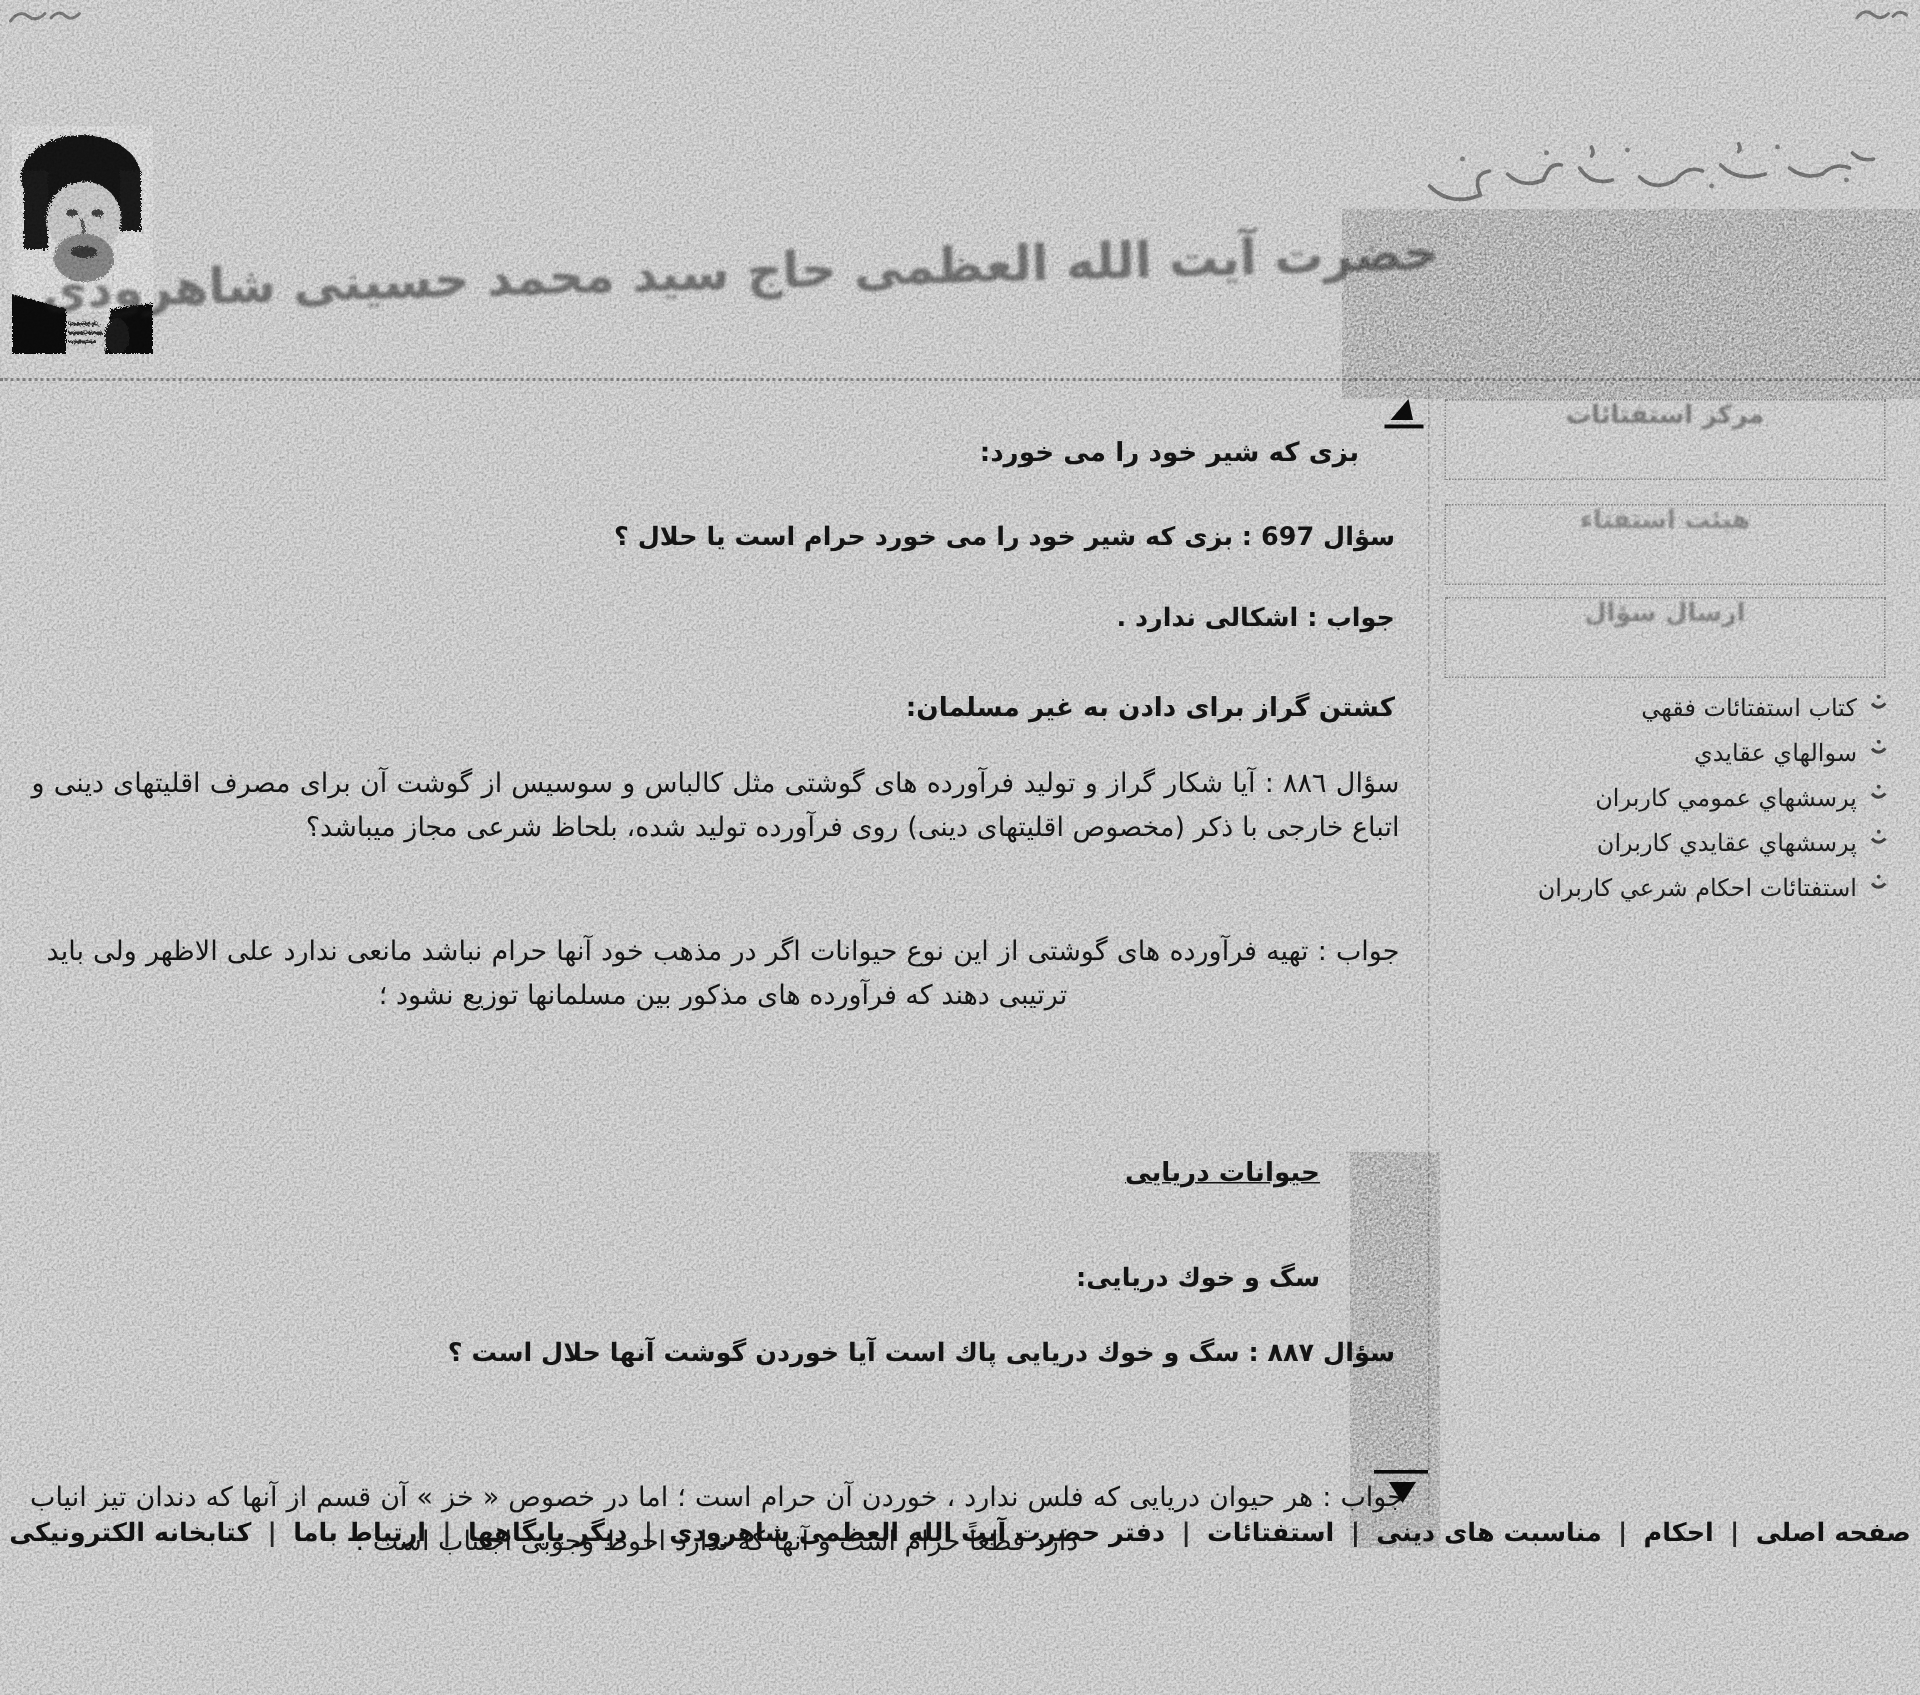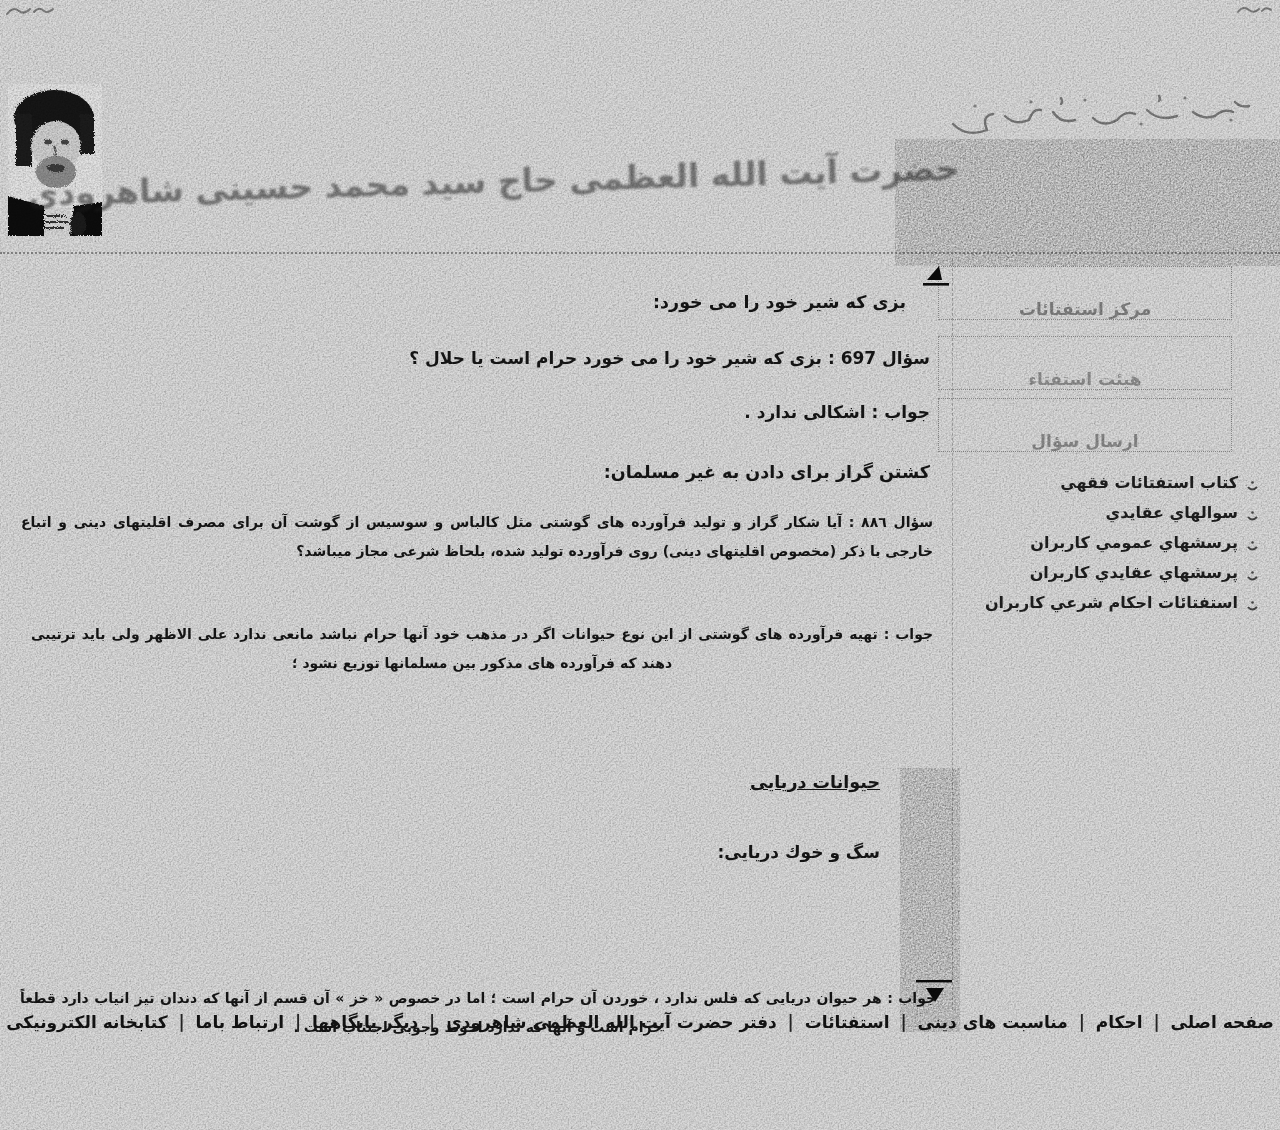--- a/index.html
+++ b/index.html
@@ -17,50 +17,50 @@
     transform:rotate(-1.6deg); white-space:nowrap;
   }
   .corner-scribble{position:absolute; left:935px; top:72px; width:335px; height:120px;}
   .corner-mark{position:absolute; opacity:.55;}
   .header-divider{
     position:absolute; left:0; top:252px; width:1280px; height:0;
     border-top:2px dotted #5f5f5f; opacity:.65;
   }
   
   .side-box{
-    position:absolute; left:938px; width:292px; height:52px;
-    border:1px dotted #8f8f8f; display:flex; align-items:flex-end; justify-content:center;
+    position:absolute; left:963px; width:292px; height:52px;
+    border:1px dotted #8f8f8f; display:flex; align-items:flex-start; justify-content:center;
     direction:rtl; cursor:pointer;
   }
   .side-box span{
     font-weight:bold; font-size:17px; color:#2a2a2a;
     opacity:.5; filter:blur(.7px);
   }
   .side-box.b2 span{opacity:.42;}
   .side-box.b3 span{opacity:.45;}
   .menu{position:absolute; right:22px; top:462px; width:310px; direction:rtl;}
   .menu-item{
-    display:flex; align-items:flex-end; height:30px; gap:9px;
-    font-weight:bold; font-size:16px; color:#1f1f1f; cursor:pointer;
+    display:flex; align-items:flex-start; height:30px; gap:9px;
+    font-weight:normal; font-size:16px; color:#1f1f1f; cursor:pointer;
     justify-content:flex-start;
   }
   .menu-bullet{flex:0 0 auto; width:11px; height:12px; opacity:.8;}
   
   .scroll-track{
     position:absolute; left:952px; top:258px; height:752px; width:0;
     border-left:1px dashed #6d6d6d; opacity:.5; cursor:pointer;
   }
   .scroll-up{position:absolute; left:919px; top:260px; width:32px; height:32px; cursor:pointer;}
   .scroll-down{position:absolute; left:914px; top:976px; width:40px; height:34px; cursor:pointer;}
   
   .c{position:absolute; direction:rtl; white-space:nowrap;}
   .c-h{font-weight:bold; font-size:17.5px;}
   .c-t{font-weight:bold; font-size:17px;}
   .c-par{
-    position:absolute; direction:rtl; font-weight:bold; font-size:14px;
+    position:absolute; direction:rtl; font-weight:normal; font-size:18px;
     line-height:29px; text-align:justify;
   }
   .last-center{text-align-last:center;}
   
   .footer{
     position:absolute; left:6px; top:1012px; width:1268px;
     display:flex; direction:rtl; justify-content:space-between; align-items:center;
     font-weight:bold; font-size:17px; color:#141414;
   }
   .footer .lnk{cursor:pointer; white-space:nowrap;}
@@ -197,20 +197,21 @@
   <div class="c c-h" style="top:292px; right:374px;">بزی که شیر خود را می خورد:</div>
   <div class="c c-t" style="top:348px; right:350px;">سؤال 697 : بزی که شیر خود را می خورد حرام است یا حلال ؟</div>
   <div class="c c-t" style="top:402px; right:350px;margin-left:35px;">جواب : اشکالی ندارد .</div>
 
   <div class="c c-h" style="top:462px; right:350px;">کشتن گراز برای دادن به غیر مسلمان:</div>
   <div class="c-par" style="top:508px; right:347px; width:912px;">سؤال ٨٨٦ : آیا شکار گراز و تولید فرآورده های گوشتی مثل کالباس و سوسیس از گوشت آن برای مصرف اقلیتهای دینی و اتباع خارجی با ذکر (مخصوص اقلیتهای دینی) روی فرآورده تولید شده، بلحاظ شرعی مجاز میباشد؟</div>
   <div class="c-par last-center" style="top:620px; right:347px; width:902px;margin-left:24px;">جواب : تهیه فرآورده های گوشتی از این نوع حیوانات اگر در مذهب خود آنها حرام نباشد مانعی ندارد علی الاظهر ولی باید ترتیبی دهند که فرآورده های مذکور بین مسلمانها توزیع نشود ؛</div>
 
   <div class="c c-h" style="top:772px; right:400px;text-decoration:underline;">حیوانات دریایی</div>
   <div class="c c-t" style="top:842px; right:400px;">سگ و خوك دریایی:</div>
+  <div class="c c-t" style="top:892px; right:350px;">سؤال ٨٨٧ : سگ و خوك دریایی پاك است آیا خوردن گوشت آنها حلال است ؟</div>
   <div class="c-par last-center" style="top:984px; right:344px; width:916px;">جواب : هر حیوان دریایی که فلس ندارد ، خوردن آن حرام است ؛ اما در خصوص « خز » آن قسم از آنها که دندان تیز انیاب دارد قطعاً حرام است و آنها که ندارد احوط وجوبی اجتناب است .</div>
 
   <div class="footer">
     <span class="lnk">صفحه اصلی</span>
     <span class="sep">|</span>
     <span class="lnk">احکام</span>
     <span class="sep">|</span>
     <span class="lnk">مناسبت های دینی</span>
     <span class="sep">|</span>
     <span class="lnk">استفتائات</span>

